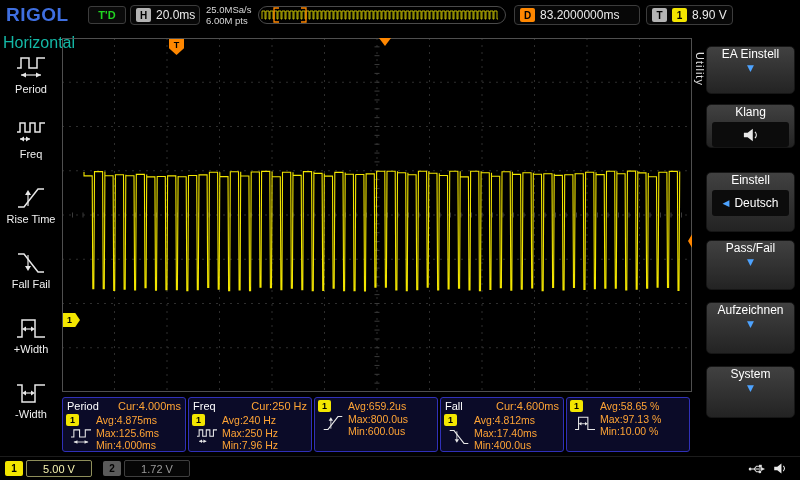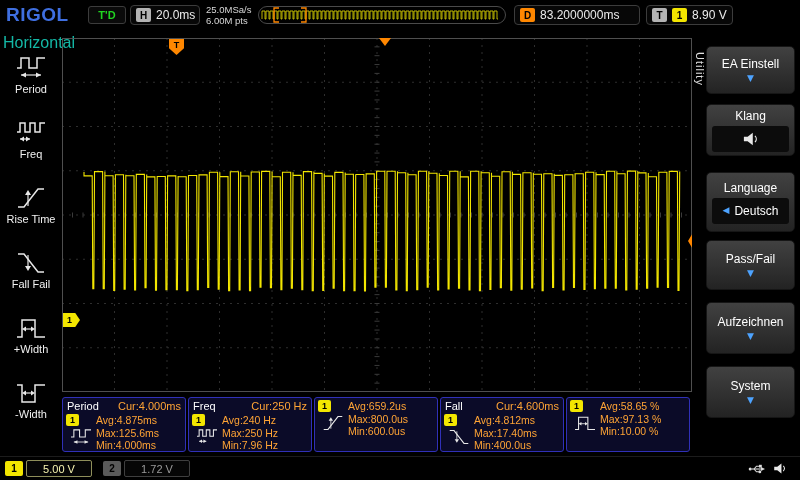--- a/index.html
+++ b/index.html
@@ -42,21 +42,21 @@
   .delay-tri{left:317px;top:0;width:12px;height:8px;background:#ff8700;clip-path:polygon(0 0,100% 0,50% 100%);cursor:grab}
   .ch1-tag{left:1px;top:275px;width:17px;height:14px;background:#f3e600;
            clip-path:polygon(0 0,72% 0,100% 50%,72% 100%,0 100%);padding-right:4px;cursor:grab}
   .trig-right{left:626px;top:196px;width:15px;height:14px;background:#ff8700;
               clip-path:polygon(28% 0,100% 0,100% 100%,28% 100%,0 50%);padding-left:3px;cursor:grab}
 
   
   .rightmenu{position:absolute;left:692px;top:30px;width:108px;height:426px;background:#000}
   .utility-tab{position:absolute;left:2px;top:22px;color:#e0e0e0;font-size:11px;writing-mode:vertical-rl;letter-spacing:1px}
   .rm-btn{position:absolute;left:14px;width:89px;background:linear-gradient(180deg,#414141,#232323);border:1px solid #161616;
-          border-radius:5px;display:flex;flex-direction:column;align-items:center;justify-content:center;gap:3px;cursor:pointer}
+          border-radius:5px;display:flex;flex-direction:column;align-items:center;justify-content:flex-start;gap:3px;cursor:pointer}
   .rm-label{color:#fff;font-size:12px;white-space:nowrap}
   .rm-arrow{color:#4da3ff;font-size:9px;line-height:9px;font-family:"DejaVu Sans",sans-serif}
   .rm-inset{width:77px;height:26px;background:#0c0c0c;border-radius:3px;display:flex;align-items:center;justify-content:center;gap:5px}
   .rm-value{color:#fff;font-size:12px}
 
   
   .measurebar{position:absolute;left:62px;top:397px;width:630px;height:57px}
   .mpanel{position:absolute;top:0;width:124px;height:55px;background:#0b0b28;border:1px solid #3030b8;border-radius:3px}
   .mhead{display:flex;justify-content:space-between;align-items:center;padding:2px 4px 0 4px;font-size:11px;line-height:12px}
   .mname{color:#fff;white-space:nowrap}
@@ -339,31 +339,31 @@
   </main>
 
   <aside class="rightmenu">
     <div class="utility-tab">Utility</div>
 
     <div class="rm-btn" style="top:16px;height:48px">
       <span class="rm-label">EA Einstell</span>
       <span class="rm-arrow">▼</span>
     </div>
 
-    <div class="rm-btn" style="top:74px;height:52px">
+    <div class="rm-btn" style="top:74px;height:44px">
       <span class="rm-label">Klang</span>
       <span class="rm-inset">
         <svg width="20" height="16" viewBox="0 0 22 18">
             <use href="#i-speaker"></use>
           </svg>
       </span>
     </div>
 
     <div class="rm-btn" style="top:142px;height:60px">
-      <span class="rm-label">Language</span>
+      <span class="rm-label">Einstell</span>
       <span class="rm-inset">
         <span class="rm-arrow">◀</span>
         <span class="rm-value">Deutsch</span>
       </span>
     </div>
 
     <div class="rm-btn" style="top:210px;height:50px">
       <span class="rm-label">Pass/Fail</span>
       <span class="rm-arrow">▼</span>
     </div>

